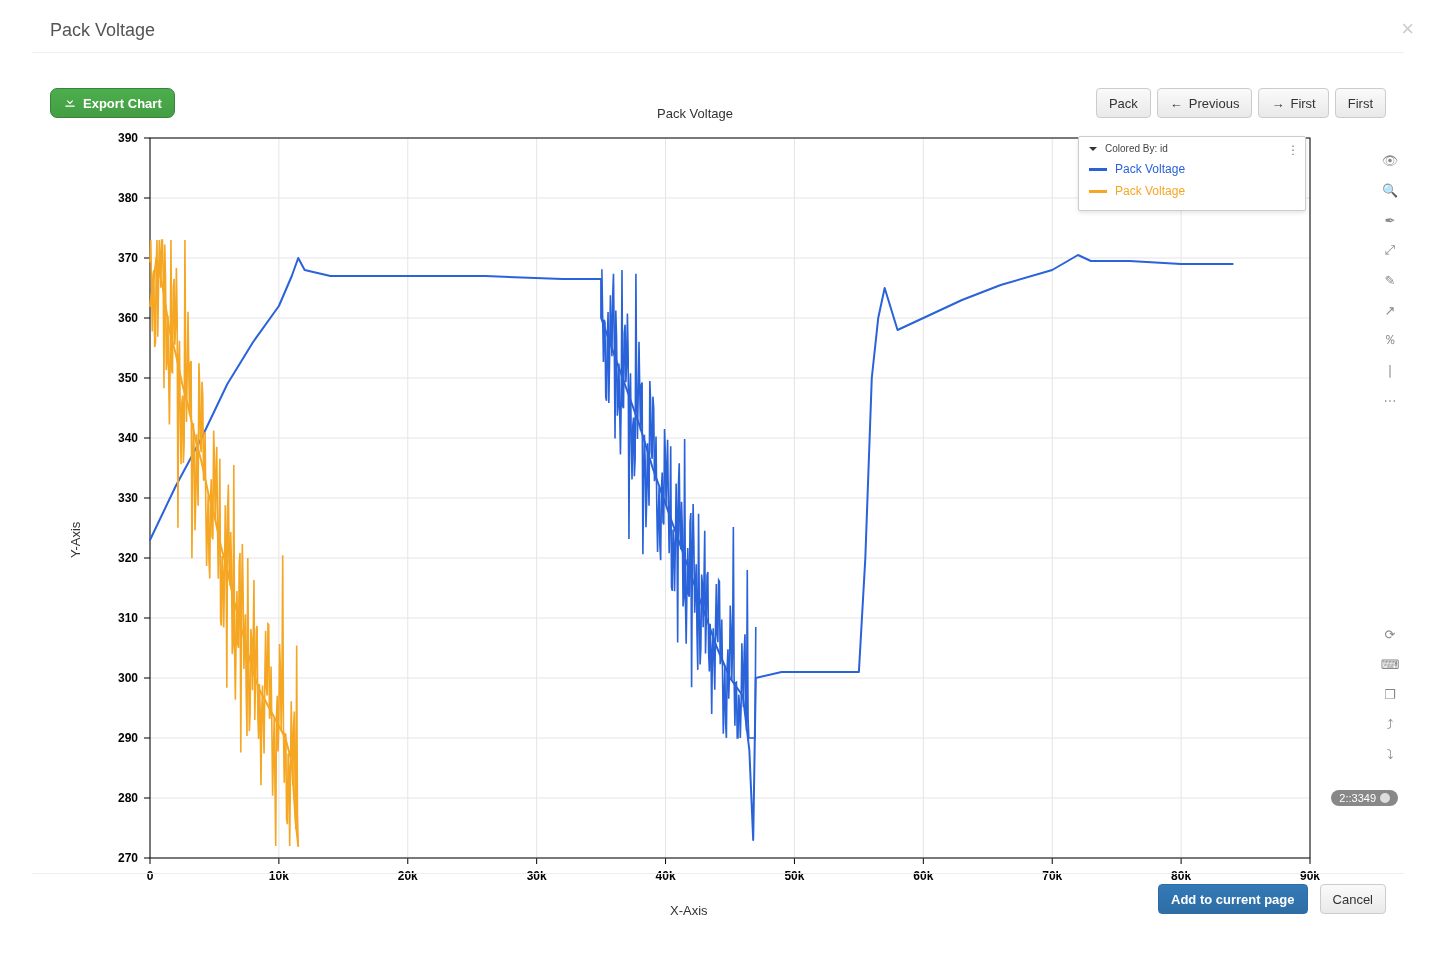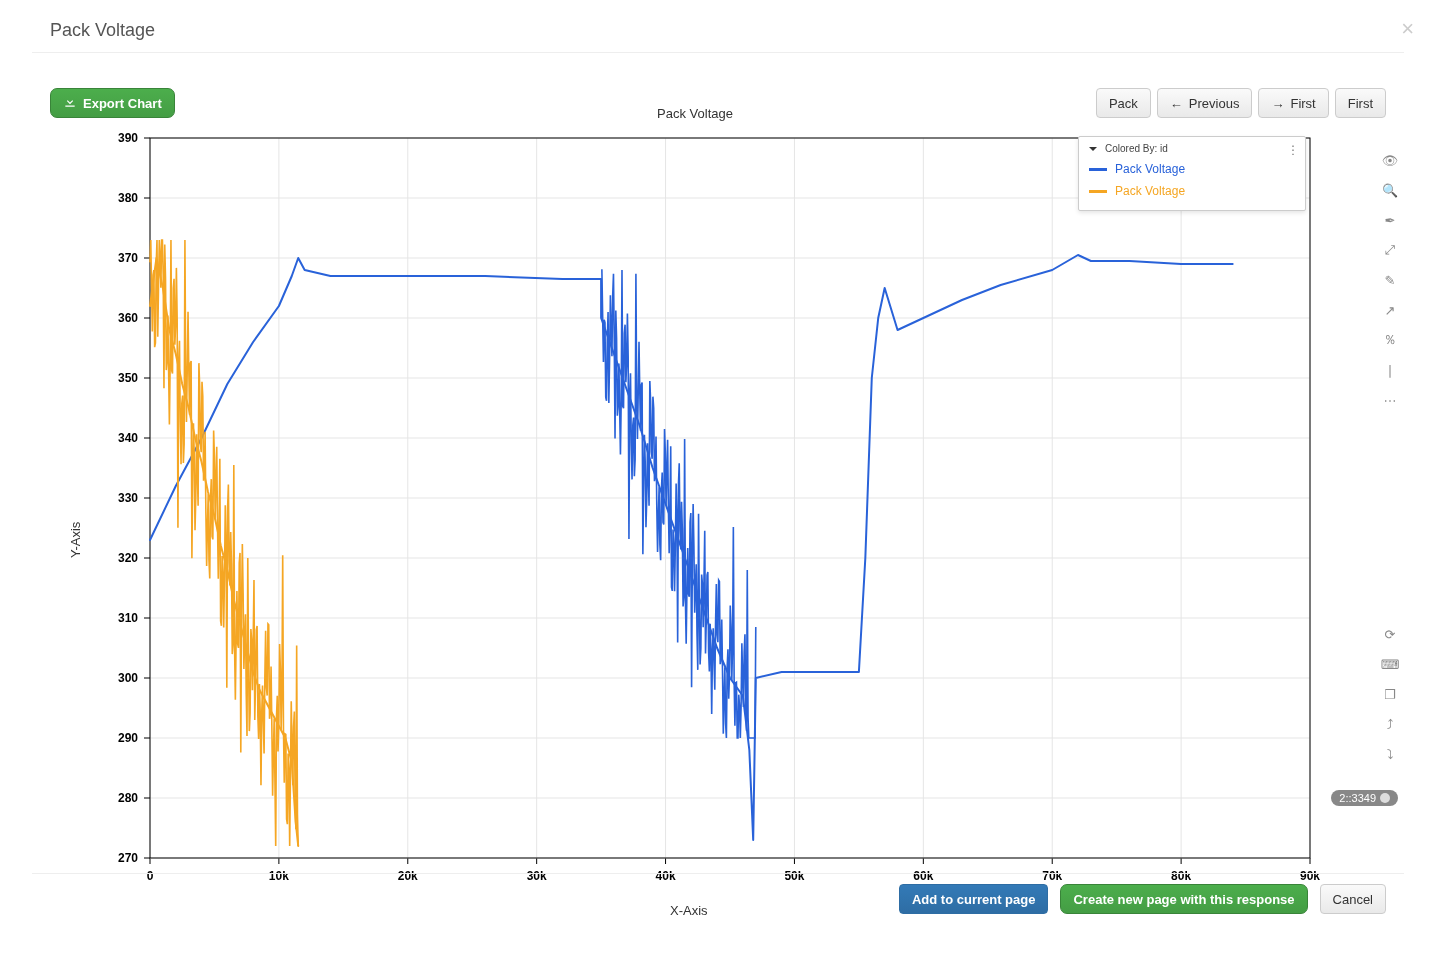--- a/index.html
+++ b/index.html
@@ -214,15 +214,14 @@
     <div class="ticon">⤵</div>
   </div>
 <div class="badge" style="top:790px">
   <span>2::3349</span>
     <span class="dot"></span>
 </div>
 
 <div class="footer-hr"></div>
 <div class="footer-btns">
   <button class="btn btn-blue">Add to current page</button>
-  <button class="btn btn-green">Create new page with this response</button>
   <button class="btn">Cancel</button>
 </div>
 
 </body></html>

